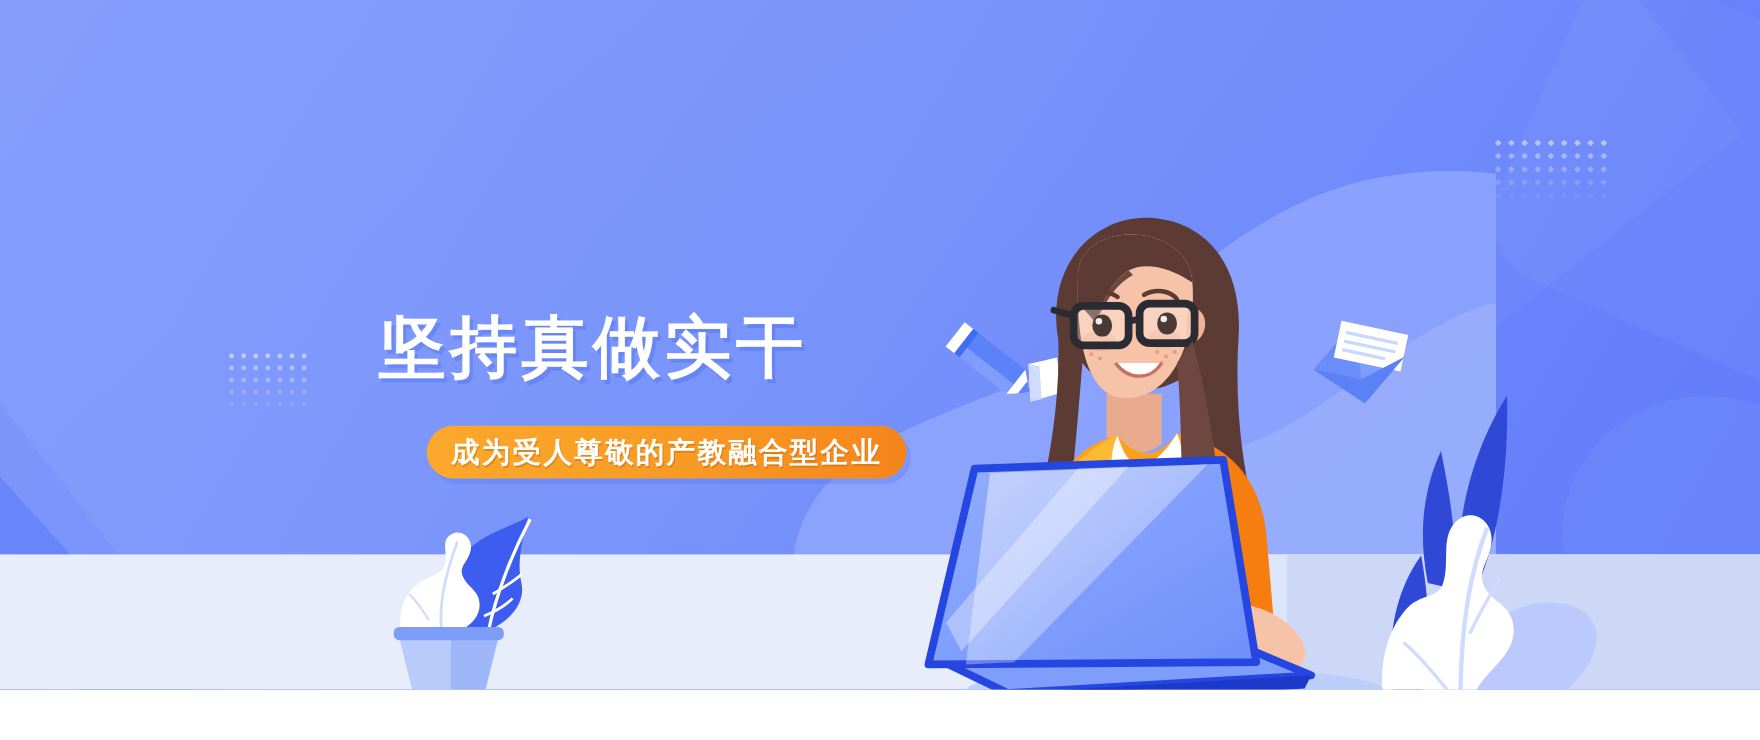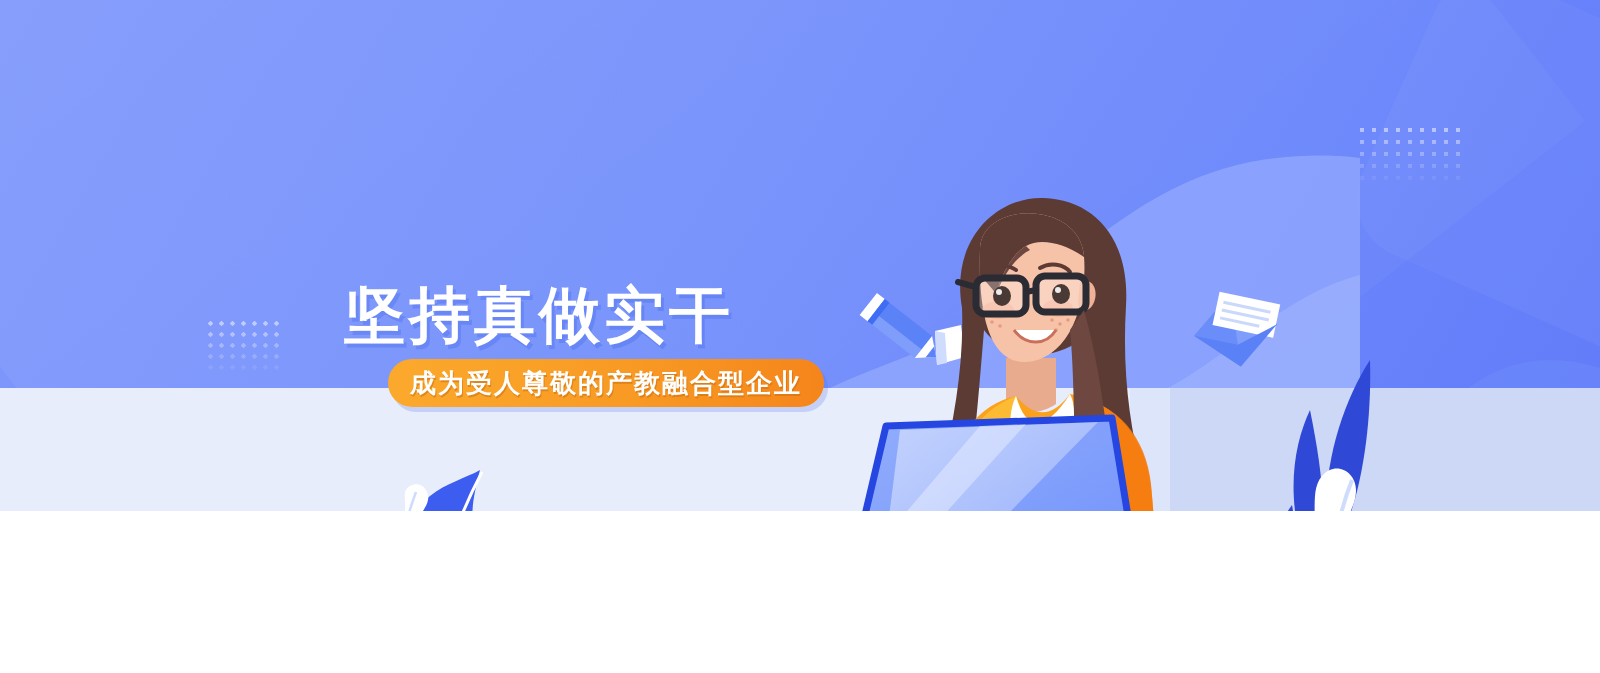--- a/index.html
+++ b/index.html
@@ -3,21 +3,21 @@
 <meta charset="utf-8">
 <style>
   html, body {
     margin: 0;
     padding: 0;
     background: #ffffff;
   }
   #banner {
     position: relative;
     width: 1600px;
-    height: 511px;
+    height: 627px;
     overflow: hidden;
     font-family: "Liberation Sans", "DejaVu Sans", sans-serif;
     background: linear-gradient(115deg, #7b95fb 0%, #7190fb 45%, #6180fa 100%);
   }
   .layer { position: absolute; }
 
   
   #bg-sky {
     left: 0; top: 0; width: 1600px; height: 673px;
     background: linear-gradient(120deg, #7f98fc 0%, #7490fb 40%, #6a86fb 70%, #6079f9 100%);
@@ -104,21 +104,21 @@
     margin: 0;
     font-size: 61px;
     line-height: 1.05;
     font-weight: bold;
     color: #ffffff;
     letter-spacing: 4px;
     text-shadow: 3px 4px 0 rgba(70,105,235,0.35);
     white-space: nowrap;
   }
   #subtitle-pill {
-    margin-top: 12px;
+    margin-top: 40px;
     margin-left: 44px;
     display: inline-block;
     height: 48px;
     line-height: 48px;
     padding: 0 22px;
     border-radius: 26px;
     background: linear-gradient(90deg, #fba92c 0%, #f89a24 55%, #f5851b 100%);
     box-shadow: 4px 5px 0 rgba(70,105,235,0.22);
     white-space: nowrap;
   }

